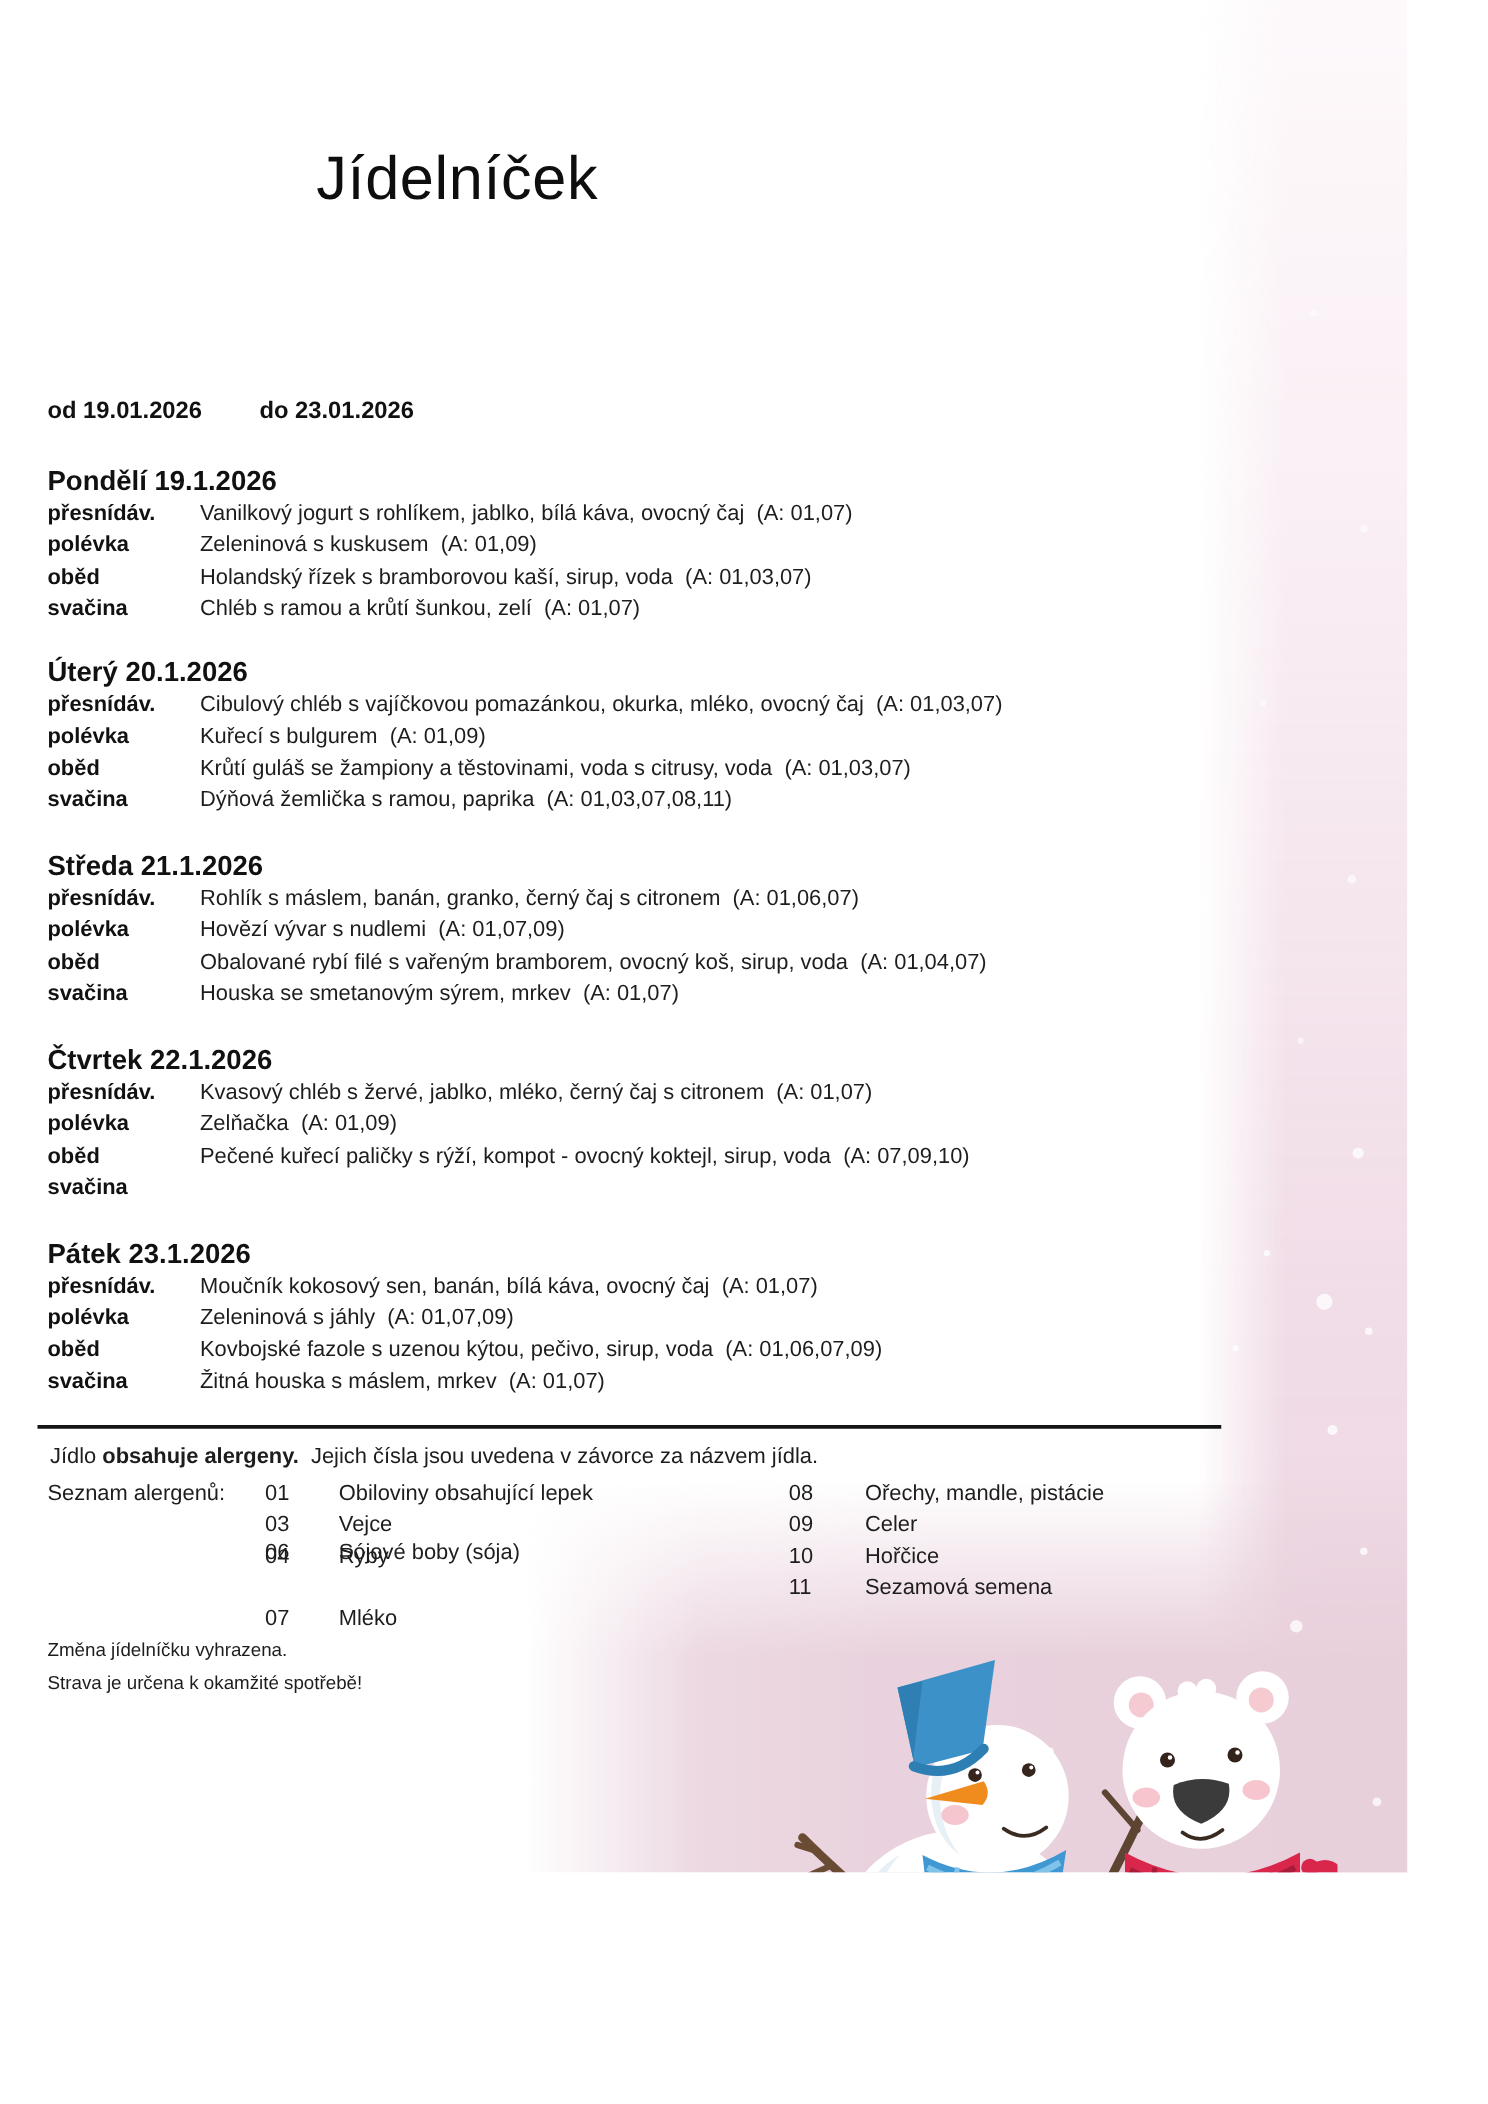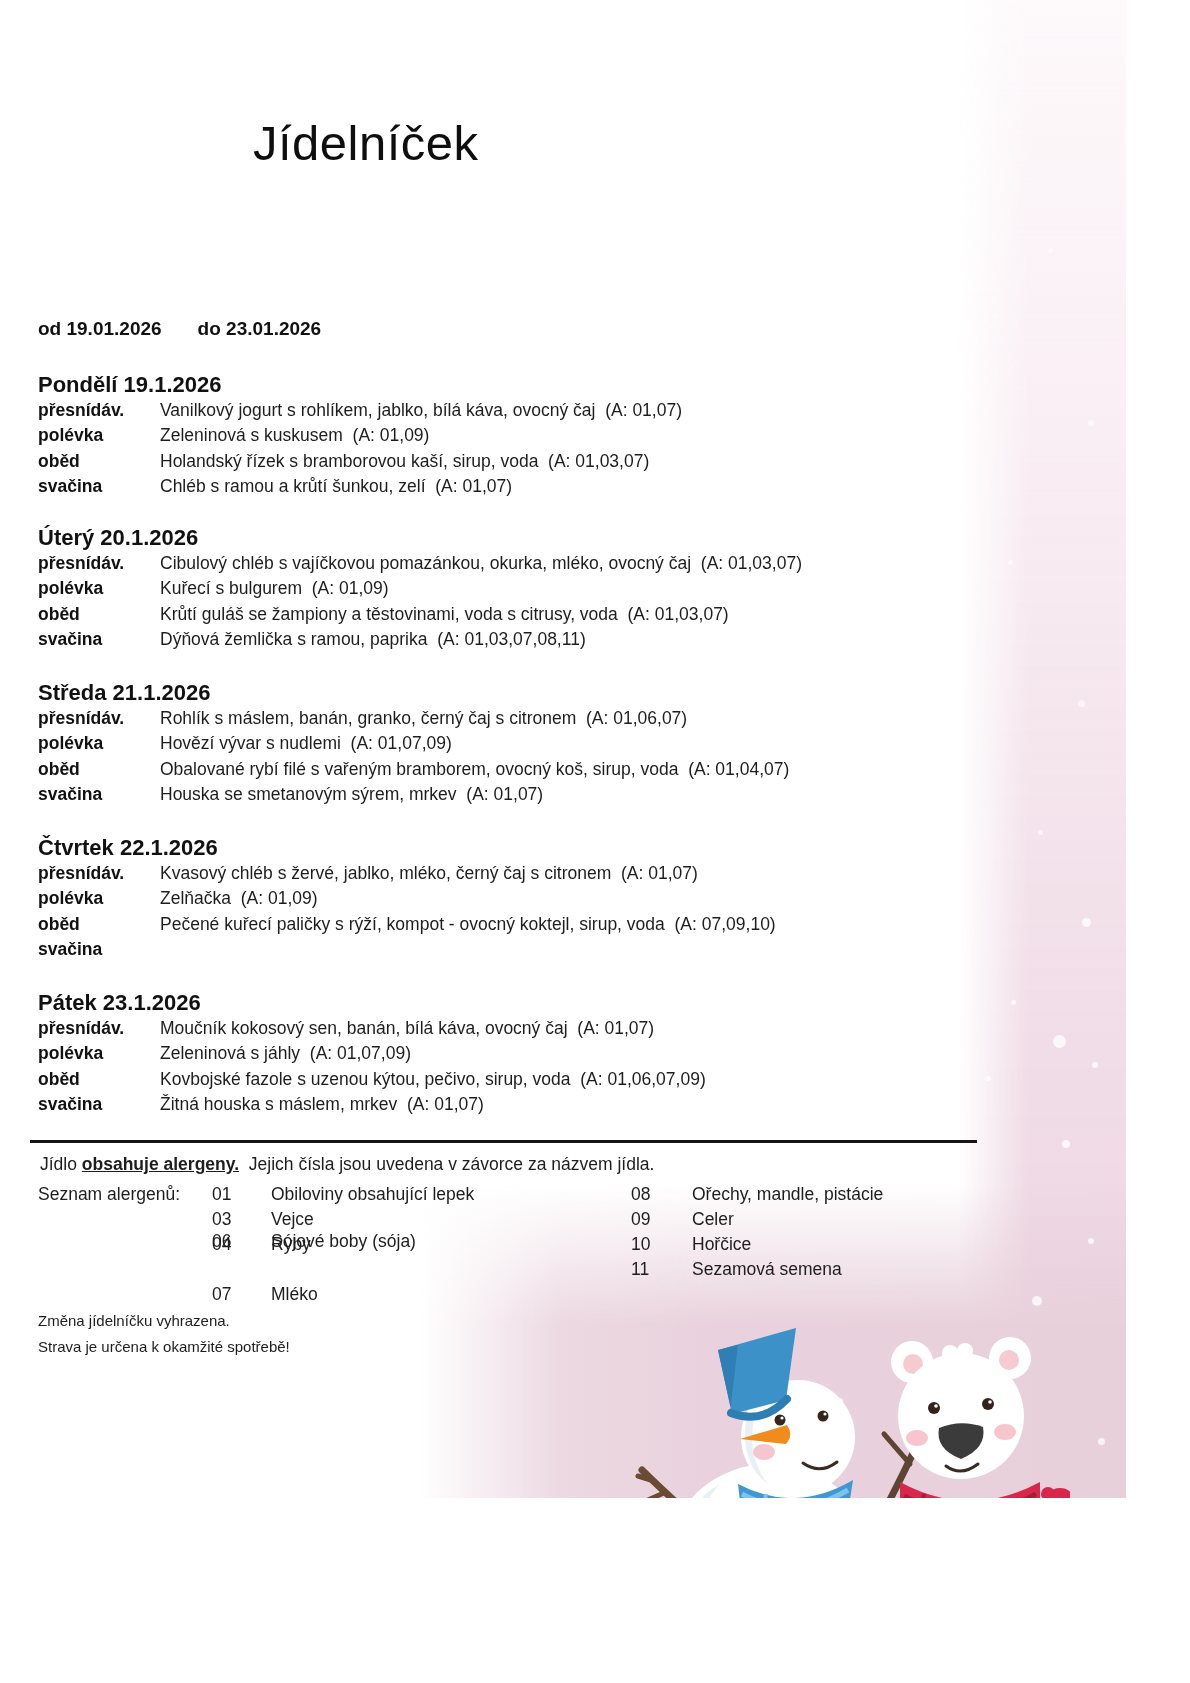--- a/index.html
+++ b/index.html
@@ -33,36 +33,36 @@
   }
   .flake{position:absolute;border-radius:50%;background:#ffffff;opacity:.75;}
   
   .title{
     position:absolute;left:253px;top:84px;
     font-size:49px;line-height:1.1;font-weight:400;color:#0e0e0e;
     letter-spacing:0.5px;
   }
   .date-line{
     position:absolute;left:38px;top:318px;
-    font-size:19px;font-weight:700;display:flex;gap:36px;color:#111;
+    font-size:19px;font-weight:700;display:flex;gap:46px;color:#111;
   }
   .day{position:absolute;left:38px;width:945px;}
   .day-title{margin:0;font-size:22px;font-weight:700;color:#111;line-height:26px;}
   .rows{}
   .meal-row{display:flex;line-height:25.4px;font-size:17.5px;}
   .meal-label{flex:0 0 122px;font-weight:700;color:#111;}
   .meal-text{white-space:pre-wrap;}
   .separator{
     position:absolute;left:30px;top:1140px;width:947px;height:3px;
     background:#141414;
   }
   .allergen-note{
     position:absolute;left:40px;top:1154px;font-size:17.5px;
   }
-  .allergen-note .note-bold{font-weight:700;text-decoration:underline;}
+  .allergen-note .note-bold{font-weight:700;}
   .allergen-note .note-rest{white-space:pre-wrap;}
   .alg-label{position:absolute;left:38px;top:1184px;font-size:17.5px;}
   .alg-row{position:absolute;font-size:17.5px;display:flex;}
   .alg-row .alg-code{display:inline-block;flex:0 0 59px;}
   .alg-row.right .alg-code{flex:0 0 61px;}
   .footer-note{position:absolute;left:38px;font-size:15px;}
   
   .logo{
     position:absolute;left:92px;top:1572px;height:48px;
     display:inline-flex;align-items:center;

